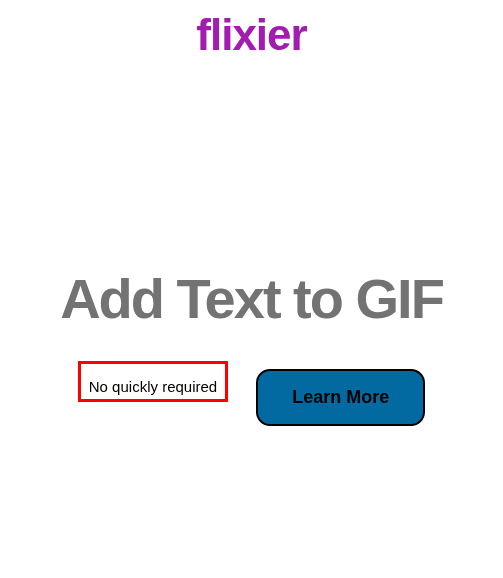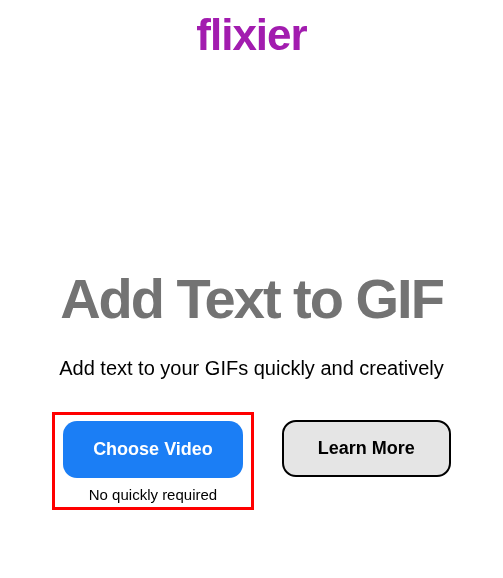--- a/index.html
+++ b/index.html
@@ -67,42 +67,40 @@
       cursor: pointer;
       display: block;
     }
     .no-account {
       margin-top: 8px;
       font-size: 15px;
       color: #000;
       text-align: center;
     }
     .secondary-btn {
-      background: #e5e5e5;
+      background: #0369a1;
       color: #000;
       border: 2px solid #000;
       border-radius: 14px;
       padding: 16px 34px;
       font-size: 18px;
       font-weight: 700;
       cursor: pointer;
       margin-top: 8px;
     }
   </style>
 </head>
 <body>
 
 <header class="header">
   <div class="logo">flixier</div>
 </header>
 
 <main class="hero-section">
   <h1 class="hero-title">Add Text to GIF</h1>
-  <p class="hero-subtitle">Add text to your GIFs quickly and creatively</p>
 
   <div class="cta-row">
     <div class="primary-cta-wrap">
-      <button class="primary-btn">Choose Video</button>
       <div class="no-account">No quickly required</div>
     </div>
     <button class="secondary-btn">Learn More</button>
   </div>
 </main>
 
 </body></html>

